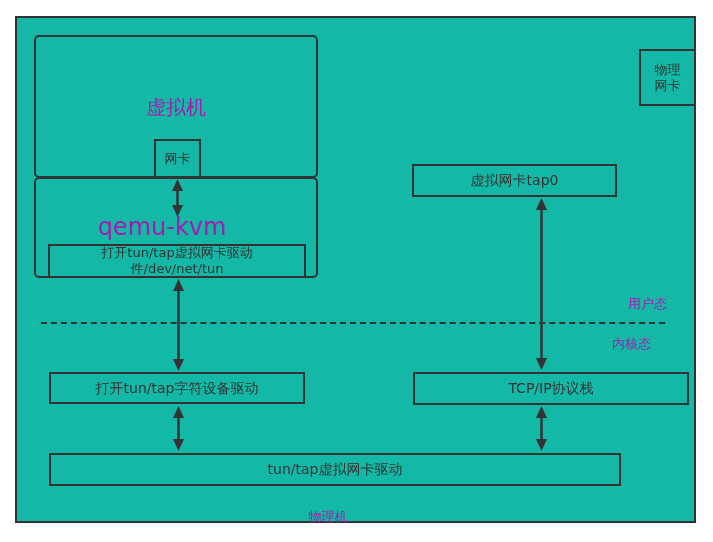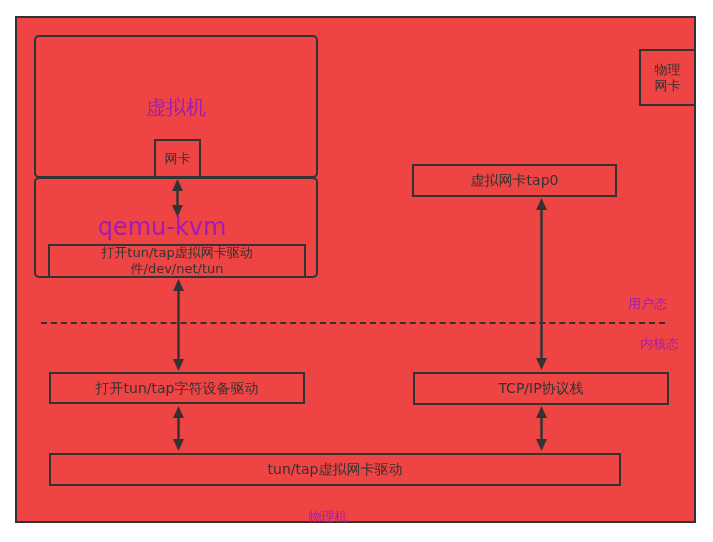--- a/index.html
+++ b/index.html
@@ -11,21 +11,21 @@
   .canvas {
     position: relative;
     width: 713px;
     height: 542px;
     background: #ffffff;
     overflow: hidden;
   }
   .box {
     position: absolute;
     border: 2px solid #333333;
-    background: #ef4444;
+    background: #14b8a6;
   }
   .rounded { border-radius: 5px; }
   .label {
     position: absolute;
     color: #a21caf;
     text-align: center;
     white-space: nowrap;
   }
   .center-flex {
     display: flex;
@@ -77,27 +77,27 @@
     <span class="fs14">虚拟网卡tap0</span>
   </div>
 
   <div class="box center-flex" style="left:639px; top:49px; width:57px; height:57px;">
     <span class="fs13">物理</span>
     <span class="fs13">网卡</span>
   </div>
 
   <div class="dashed-line"></div>
   <div class="label fs13" style="right:46px; left:auto; top:296px; text-align:right;">用户态</div>
-  <div class="label fs13" style="right:34px; left:auto; top:336px; text-align:center;">内核态</div>
+  <div class="label fs13" style="right:62px; left:auto; top:336px; text-align:center;">内核态</div>
 
   <div class="box center-flex" style="left:49px; top:372px; width:256px; height:32px;align-items:center;">
     <span class="fs14">打开tun/tap字符设备驱动</span>
   </div>
 
-  <div class="box center-flex" style="left:413px; top:372px; width:256px; height:33px;">
+  <div class="box center-flex" style="left:413px; top:372px; width:276px; height:33px;">
     <span class="fs14">TCP/IP协议栈</span>
   </div>
 
   <div class="box center-flex" style="left:49px; top:453px; width:572px; height:33px;">
     <span class="fs14">tun/tap虚拟网卡驱动</span>
   </div>
 
   <div class="label fs13" style="left:15px; top:509px; width:626px;">物理机</div>
 
   <svg class="arrows" width="713" height="542" viewBox="0 0 713 542">

